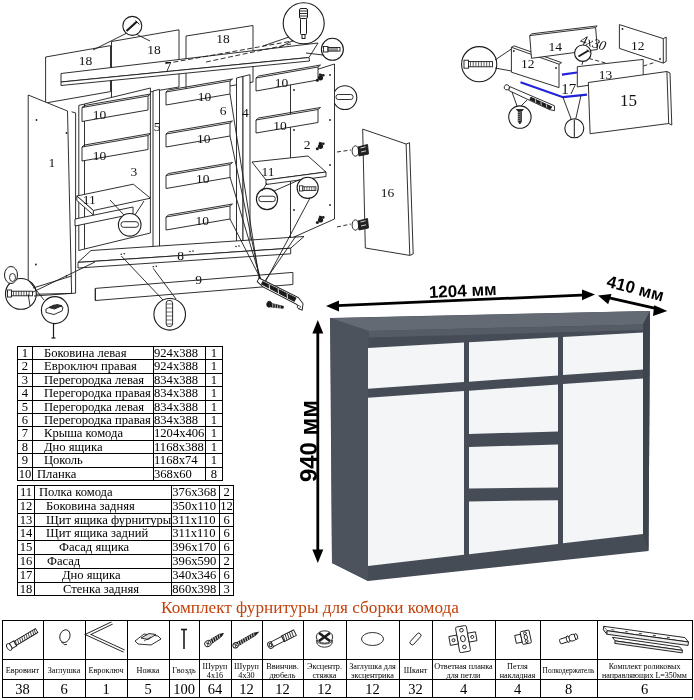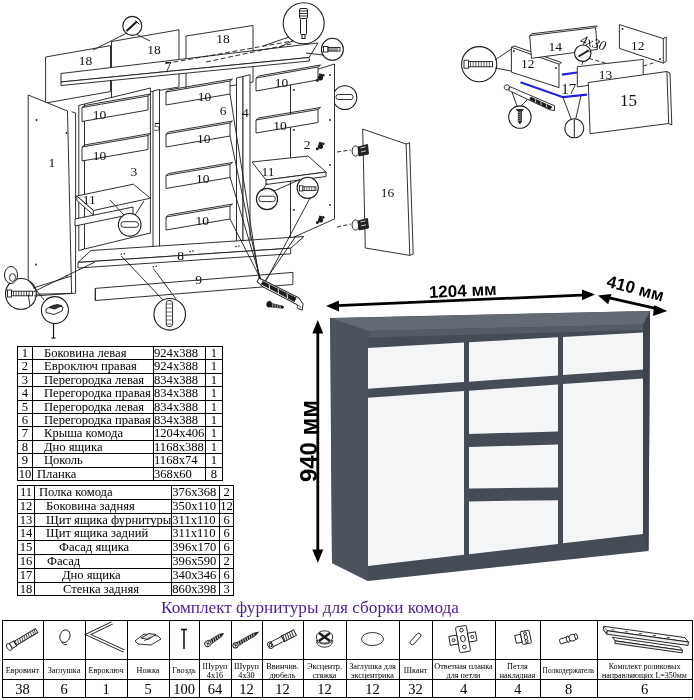--- a/index.html
+++ b/index.html
@@ -11,21 +11,21 @@
 td{border:1px solid #000;padding:0;overflow:hidden;white-space:nowrap}
 #t1{left:17px;top:346px;}
 #t1 td{height:12.36px;font-size:12.6px;line-height:12.4px}
 #t2{left:17px;top:485px;}
 #t2 td{height:12.8px;font-size:12.6px;line-height:12.8px}
 .nm{padding-left:11px}
 .ct{text-align:center}
 .sz{}
 .qy{text-align:center}
 #title{position:absolute;left:0px;top:598px;width:620px;text-align:center;
-       font-size:17.2px;font-family:"Liberation Serif",serif;color:#4c1d95}
+       font-size:17.2px;font-family:"Liberation Serif",serif;color:#c2410c}
 </style>
 </head>
 <body>
 <svg id="art" width="694" height="700" viewBox="0 0 694 700">
 <g id="exploded" font-family="Liberation Serif,serif" fill="#111">
 
 <polygon points="45.6,57.0 110.5,45.6 110.5,91.6 45.6,103.0" fill="#fff" stroke="#1a1a1a" stroke-width="0.9"></polygon>
 <polygon points="111.5,41.5 179.0,29.8 179.0,87.0 111.5,98.4" fill="#fff" stroke="#1a1a1a" stroke-width="0.9"></polygon>
 <polygon points="186.0,36.0 253.0,25.5 253.0,82.0 186.0,93.5" fill="#fff" stroke="#1a1a1a" stroke-width="0.9"></polygon>
 <line x1="127.0" y1="33.0" x2="93.0" y2="50.0" stroke="#1a1a1a" stroke-width="0.9"></line>

